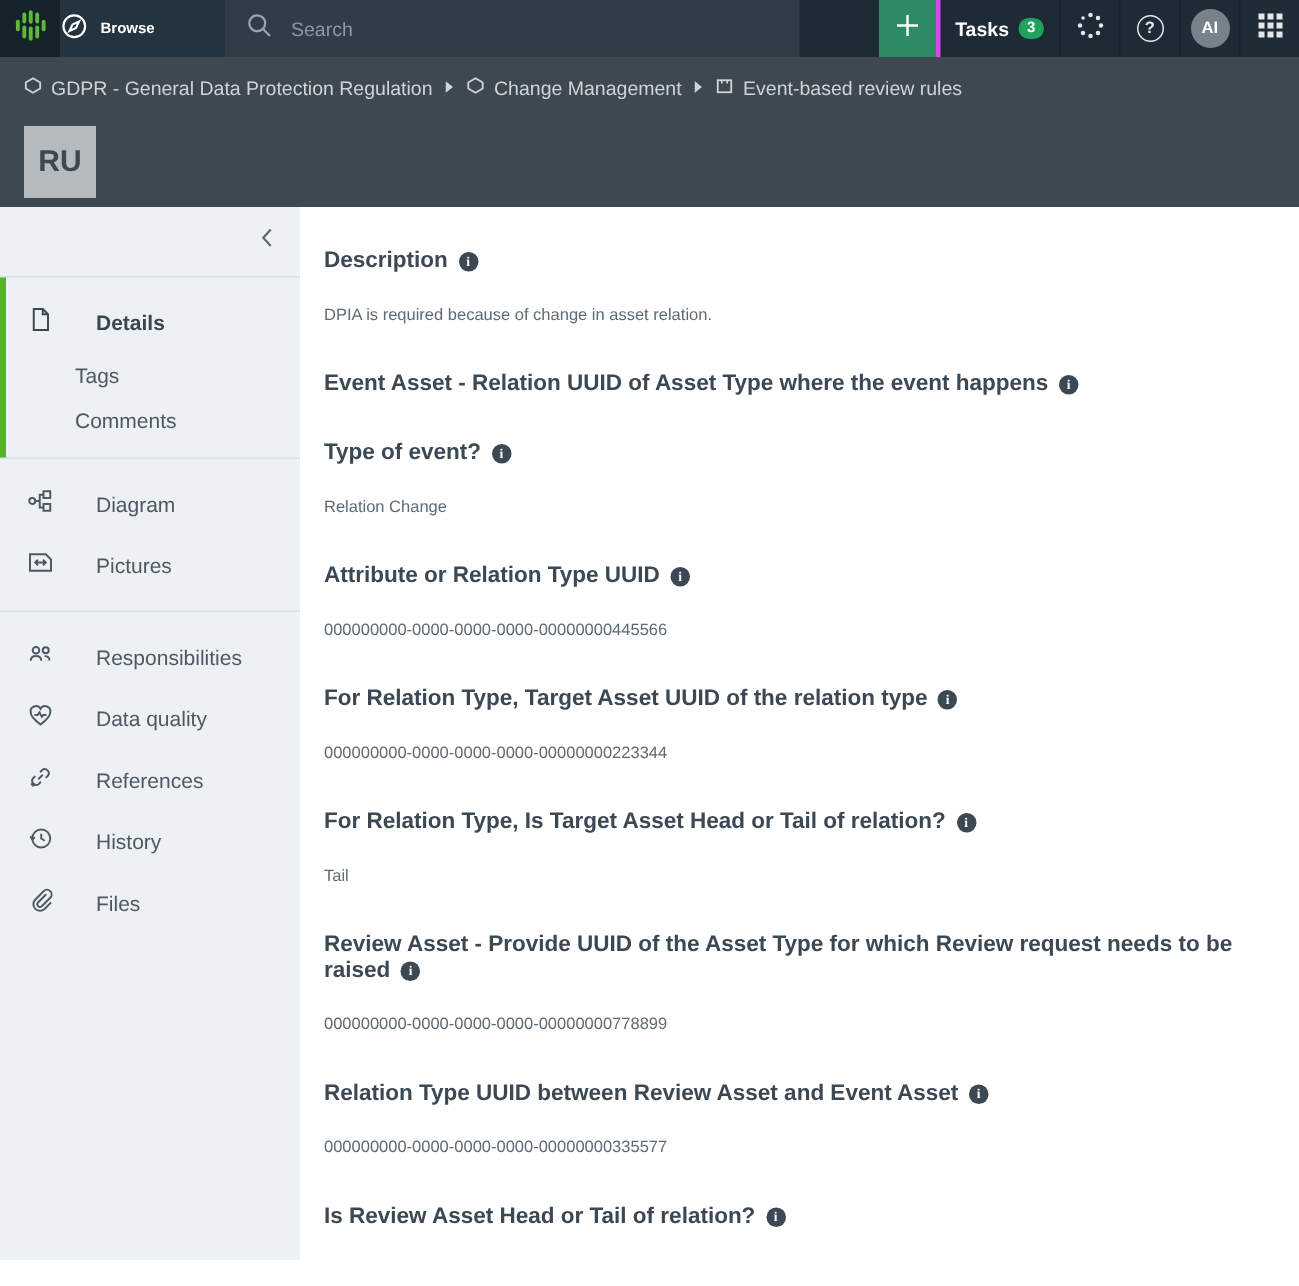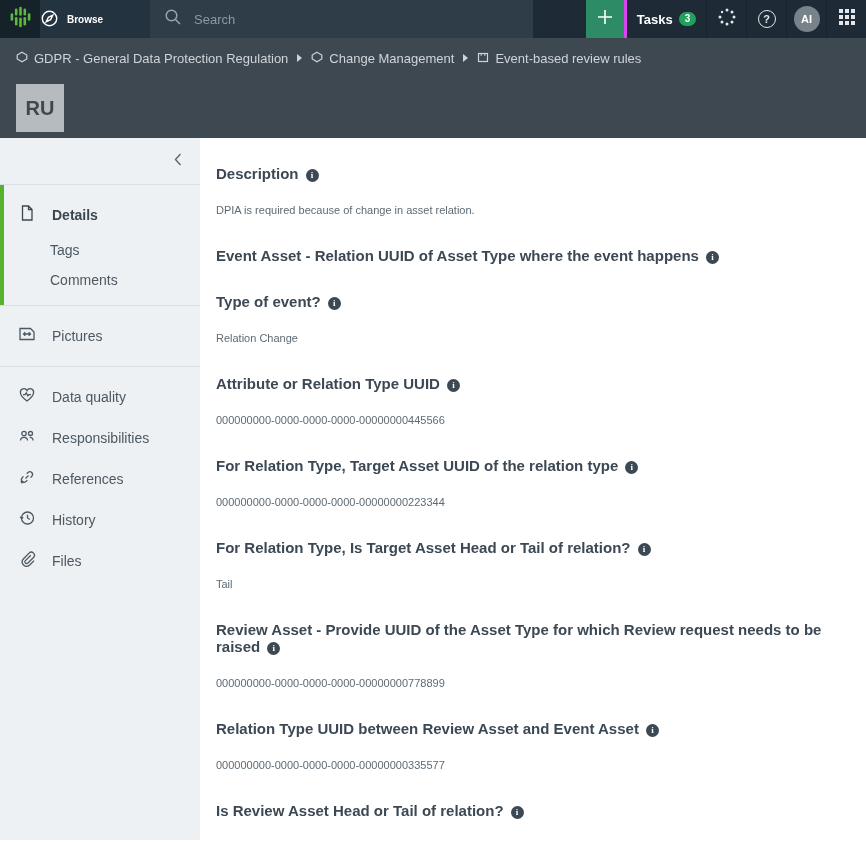--- a/index.html
+++ b/index.html
@@ -51,21 +51,21 @@
 
   
   .body-row { display:flex; height:719px; background:#fff; }
   .sidebar { width:200px; background:#edf1f4; height:702px; flex:none; }
   .collapse-row { height:47px; display:flex; align-items:center; justify-content:flex-end; padding-right:18px;
     border-bottom:1px solid #d9dfe3; }
   .collapse-btn { cursor:pointer; display:flex; }
   .nav-group { position:relative; padding:9px 0 10px; }
   .nav-group.bordered { border-bottom:1px solid #d9dfe3; }
   .active-bar { position:absolute; left:0; top:0; bottom:0; width:4px; background:#55b22f; }
-  .nav-item { display:flex; align-items:center; gap:16px; padding:10px 16px 10px 18px;
+  .nav-item { display:flex; align-items:center; gap:28px; padding:10px 16px 10px 18px;
     color:#4d5862; font-size:14px; cursor:pointer; }
   .nav-item.active { color:#3b4750; font-weight:bold; }
   .nav-item.sub { padding:7px 16px 7px 50px; }
   .nav-item svg { flex:none; }
 
   .content { flex:1; padding:27px 16px 0 16px; }
   .field-section { margin-bottom:29px; max-width:660px; }
   .field-heading { font-size:15px; font-weight:bold; color:#3c4854; margin-bottom:21px; line-height:17px; }
   .info-icon { display:inline-flex; width:13px; height:13px; border-radius:50%; background:#3c4854; color:#fff;
     font-size:9px; font-weight:bold; align-items:center; justify-content:center; margin-left:7px;
@@ -229,52 +229,63 @@
       </div>
       <div class="nav-item sub">
         <span>Comments</span>
       </div>
     </div>
 
     <div class="nav-group bordered">
       <div class="nav-item">
         <span>
           <svg width="18" height="18" viewBox="0 0 18 18" fill="none" stroke="#4d5862" stroke-width="1.3">
+            <circle cx="3.5" cy="9" r="2"></circle>
+            <rect x="11" y="2.5" width="4.5" height="4.5"></rect>
+              <rect x="11" y="11" width="4.5" height="4.5"></rect>
+            <path d="M5.5 9h3V4.8H11M8.5 9v4.3H11"></path>
+          </svg>
+        </span>
+        <span>Diagram</span>
+      </div>
+      <div class="nav-item">
+        <span>
+          <svg width="18" height="18" viewBox="0 0 18 18" fill="none" stroke="#4d5862" stroke-width="1.3">
             <path d="M2 3.5h10.5L16 7v7.5H2z"></path>
               <path d="M5.5 9h7M7.3 7.2L5.5 9l1.8 1.8M10.7 7.2L12.5 9l-1.8 1.8"></path>
           </svg>
         </span>
         <span>Pictures</span>
       </div>
     </div>
 
     <div class="nav-group">
-      <div class="nav-item">
-        <span>
-          <svg width="18" height="18" viewBox="0 0 18 18" fill="none" stroke="#4d5862" stroke-width="1.3">
-            <path d="M9 15C5 12 2.5 9.7 2.5 7A3.5 3.5 0 0 1 9 4.6 3.5 3.5 0 0 1 15.5 7c0 2.7-2.5 5-6.5 8z"></path>
-            <path d="M5 8.7h2l1.3-1.8 1.6 3 1-1.2h2.1"></path>
-          </svg>
-        </span>
-        <span>Data quality</span>
-      </div>
       <div class="nav-item">
         <span>
           <svg width="18" height="18" viewBox="0 0 18 18" fill="none" stroke="#4d5862" stroke-width="1.3">
             <circle cx="6" cy="6.5" r="2.2"></circle>
               <path d="M2.5 13.5c0-2 1.5-3.2 3.5-3.2s3.5 1.2 3.5 3.2"></path>
             <circle cx="12.5" cy="6.5" r="2"></circle>
               <path d="M11.7 10.4c1.9 0 3.3 1.1 3.3 3"></path>
           </svg>
         </span>
         <span>Responsibilities</span>
       </div>
       <div class="nav-item">
         <span>
           <svg width="18" height="18" viewBox="0 0 18 18" fill="none" stroke="#4d5862" stroke-width="1.3">
+            <path d="M9 15C5 12 2.5 9.7 2.5 7A3.5 3.5 0 0 1 9 4.6 3.5 3.5 0 0 1 15.5 7c0 2.7-2.5 5-6.5 8z"></path>
+            <path d="M5 8.7h2l1.3-1.8 1.6 3 1-1.2h2.1"></path>
+          </svg>
+        </span>
+        <span>Data quality</span>
+      </div>
+      <div class="nav-item">
+        <span>
+          <svg width="18" height="18" viewBox="0 0 18 18" fill="none" stroke="#4d5862" stroke-width="1.3">
             <path d="M7.5 10.5l3-3"></path>
             <path d="M8.7 5.8l1.4-1.4a2.7 2.7 0 0 1 3.8 3.8l-1.4 1.4"></path>
             <path d="M9.3 12.2l-1.4 1.4a2.7 2.7 0 0 1-3.8-3.8l1.4-1.4"></path>
             <path d="M2.8 13.2l1.2 1.6 1.6-1"></path>
           </svg>
         </span>
         <span>References</span>
       </div>
       <div class="nav-item">
         <span>

